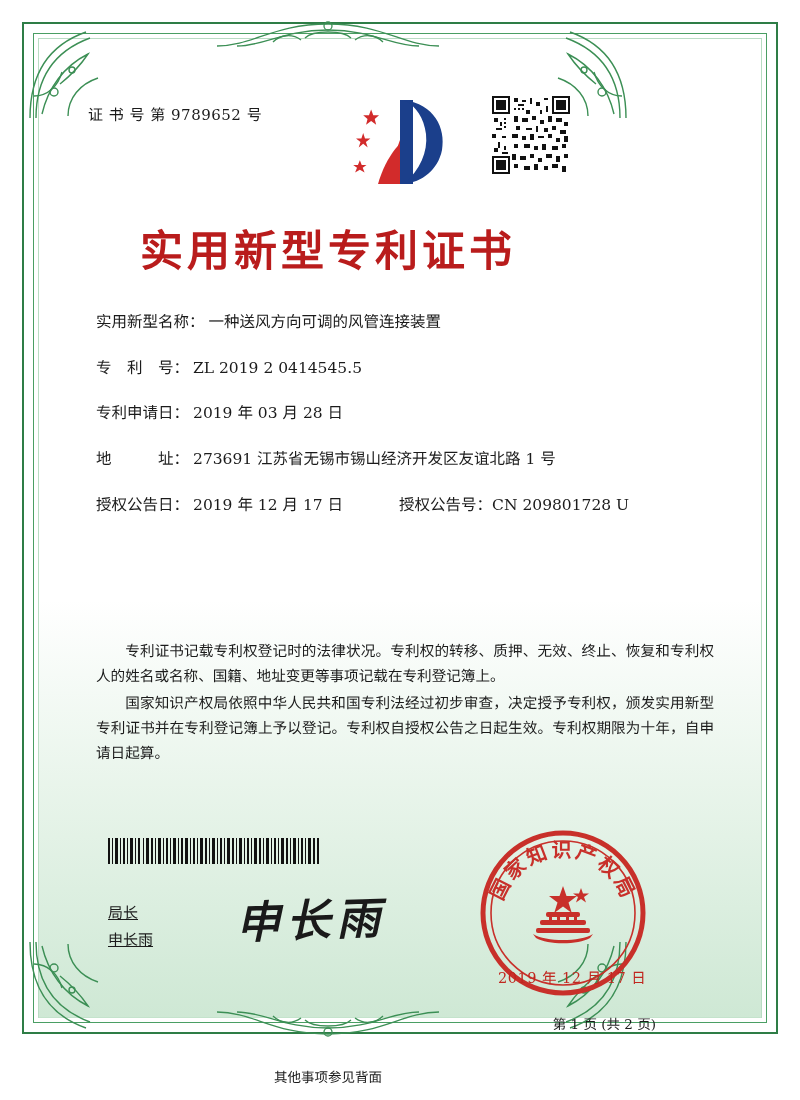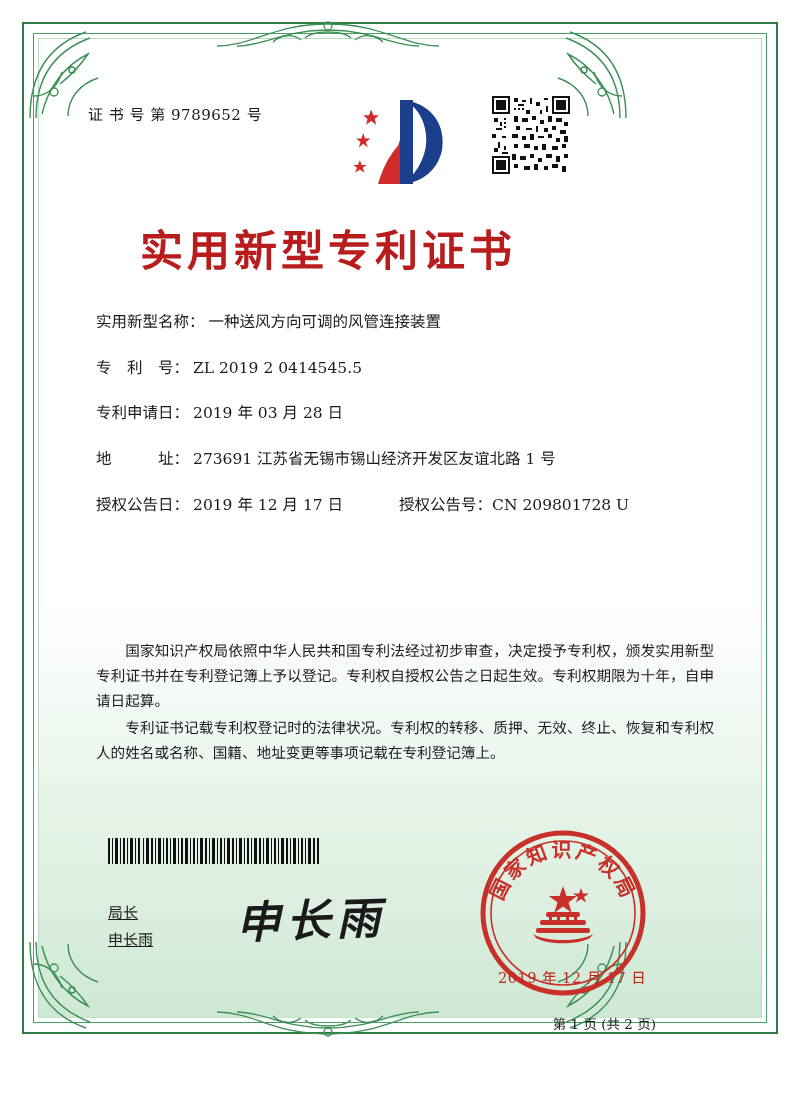--- a/index.html
+++ b/index.html
@@ -420,22 +420,22 @@
     </div>
     <div class="field-row inline-two">
       <span class="field-label">授权公告日：</span>
       <span class="field-value">2019 年 12 月 17 日</span>
       <span class="field-label2">授权公告号：</span>
       <span class="field-value2">CN 209801728 U</span>
     </div>
   </div>
 
   <div class="body-text">
+    <p>专利证书记载专利权登记时的法律状况。专利权的转移、质押、无效、终止、恢复和专利权人的姓名或名称、国籍、地址变更等事项记载在专利登记簿上。</p>
     <p>国家知识产权局依照中华人民共和国专利法经过初步审查，决定授予专利权，颁发实用新型专利证书并在专利登记簿上予以登记。专利权自授权公告之日起生效。专利权期限为十年，自申请日起算。</p>
-    <p>专利证书记载专利权登记时的法律状况。专利权的转移、质押、无效、终止、恢复和专利权人的姓名或名称、国籍、地址变更等事项记载在专利登记簿上。</p>
   </div>
 
   <div class="barcode">
     <svg width="212" height="26" viewBox="0 0 212 26" shape-rendering="crispEdges">
       <rect width="212" height="26" fill="#ffffff" fill-opacity="0"></rect>
       <g fill="#111">
         <rect x="0" y="0" width="2" height="26"></rect>
           <rect x="4" y="0" width="1" height="26"></rect>
           <rect x="7" y="0" width="3" height="26"></rect>
         <rect x="12" y="0" width="1" height="26"></rect>
@@ -522,14 +522,15 @@
         <path id="sealArc" d="M 22 92 A 63 63 0 0 1 148 92" fill="none"></path>
       </defs>
       <text font-family="'DejaVu Serif','Liberation Serif',serif" font-size="20" font-weight="bold" fill="#c8302a" letter-spacing="3">
         <textPath href="#sealArc" startOffset="50%" text-anchor="middle">国家知识产权局</textPath>
       </text>
     </svg>
   </div>
   <div class="seal-date">2019 年 12 月 17 日</div>
 
   <div class="page-number">第 1 页 (共 2 页)</div>
+  <div class="back-note">其他事项参见背面</div>
 
 </div>
 
 </body></html>

